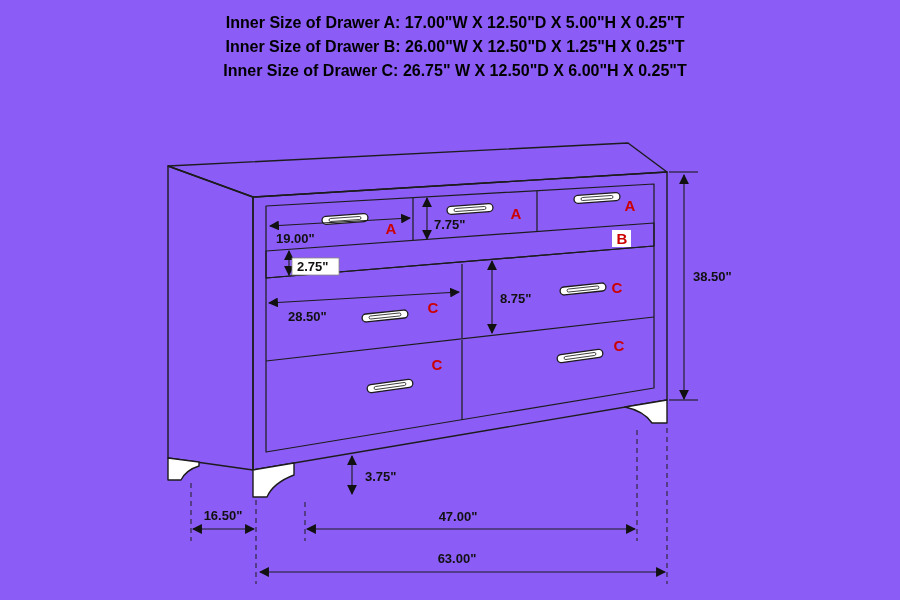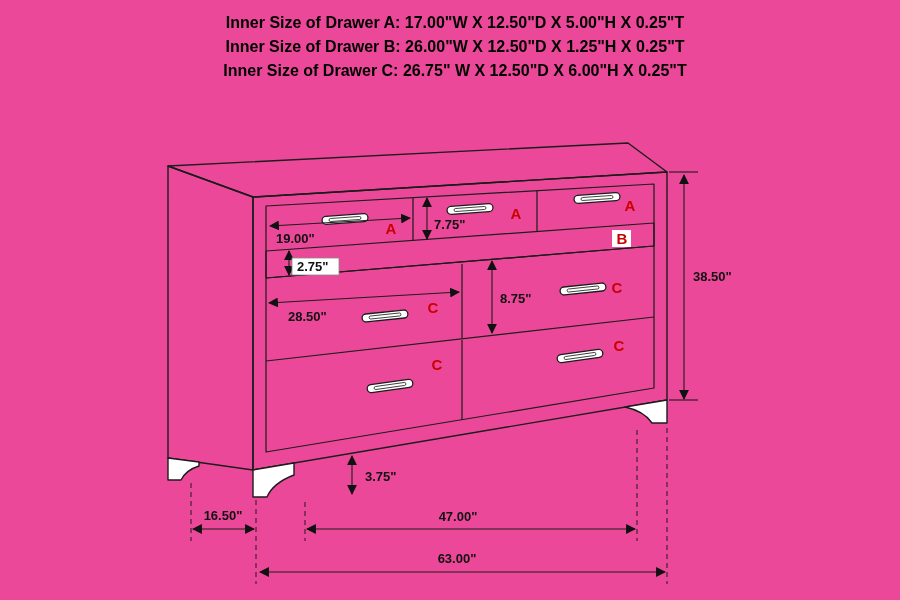--- a/index.html
+++ b/index.html
@@ -1,16 +1,16 @@
 <!DOCTYPE html>
 <html><head>
 <meta charset="utf-8">
 <style>
   html,body{margin:0;padding:0;background:#ffffff;}
-  .stage{position:relative;width:900px;height:600px;background:#ec4899;overflow:hidden;
+  .stage{position:relative;width:900px;height:600px;background:#8b5cf6;overflow:hidden;
          font-family:"Liberation Sans",sans-serif;}
   svg{display:block;}
   .hdr{font-family:"Liberation Sans",sans-serif;font-size:16px;font-weight:bold;fill:#000;}
   .dim{font-family:"Liberation Sans",sans-serif;font-size:13px;font-weight:bold;fill:#111;}
   .letter{font-family:"Liberation Sans",sans-serif;font-size:15px;font-weight:bold;}
   .case{fill:none;stroke-width:1.4;stroke-linejoin:round;stroke-linecap:round;}
   .thin{fill:none;stroke-width:1.2;stroke-linejoin:round;}
   .dimline{fill:none;stroke-width:1.1;}
   .dash{fill:none;stroke-width:1;stroke-dasharray:5 4;}
   .foot{fill:#ffffff;stroke-width:1.4;stroke-linejoin:round;}

